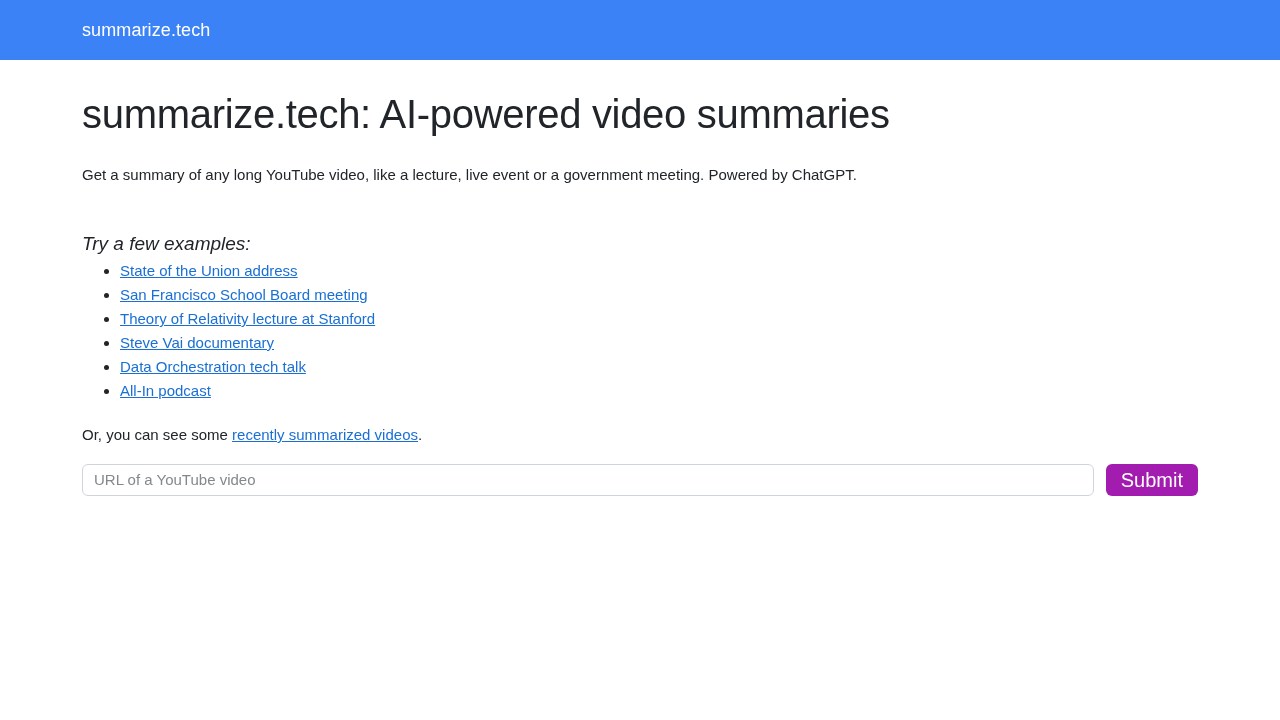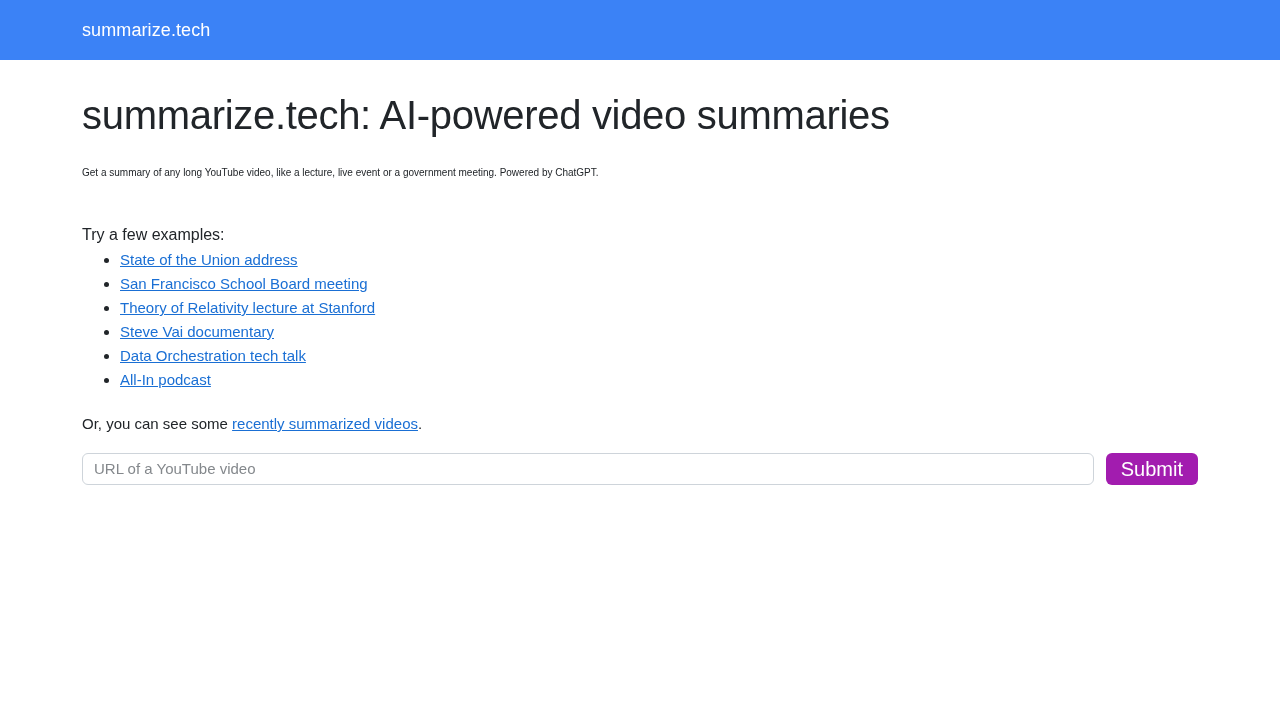--- a/index.html
+++ b/index.html
@@ -38,43 +38,44 @@
     font-size: 18px;
     line-height: 1;
     text-decoration: none;
     letter-spacing: 0.1px;
     cursor: pointer;
   }
 
   
   .container {
     width: 1116px;
-    margin: 7px auto;
-    padding-top: 4px;
+    margin: 0 auto;
+    padding-top: 10px;
   }
 
   h1.page-title {
     font-size: 40px;
     font-weight: 400;
     line-height: 1.2;
     letter-spacing: -0.3px;
     margin: 20px 0 0 0;
     color: #212529;
   }
 
   p.lead {
-    font-size: 10px;
+    font-size: 15px;
     margin: 26px 0 0 0;
     color: #212529;
   }
 
   .examples-intro {
-    font-size: 16px;
+    font-size: 19px;
     margin: 43px 0 0 0;
     color: #212529;
+    font-style: italic;
   }
 
   ul.examples {
     list-style: disc;
     margin: 1px 0 0 0;
     padding-left: 38px;
   }
   ul.examples li {
     font-size: 15px;
     line-height: 24px;

